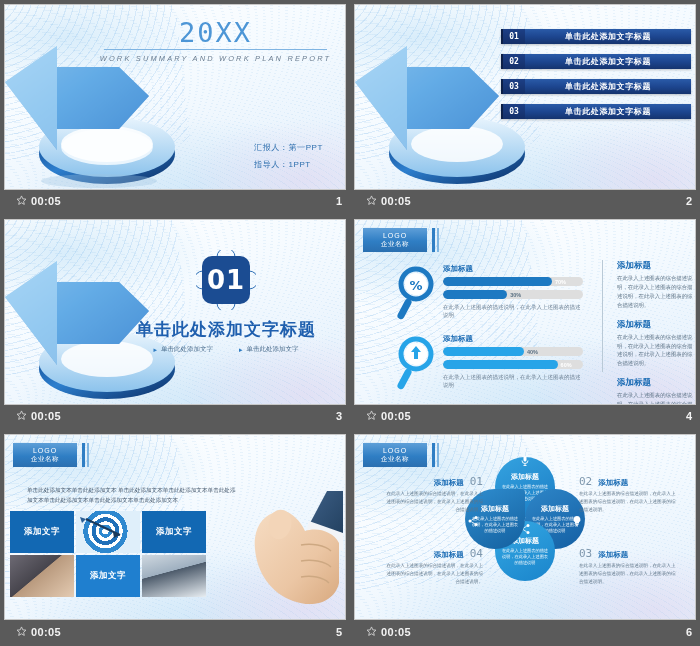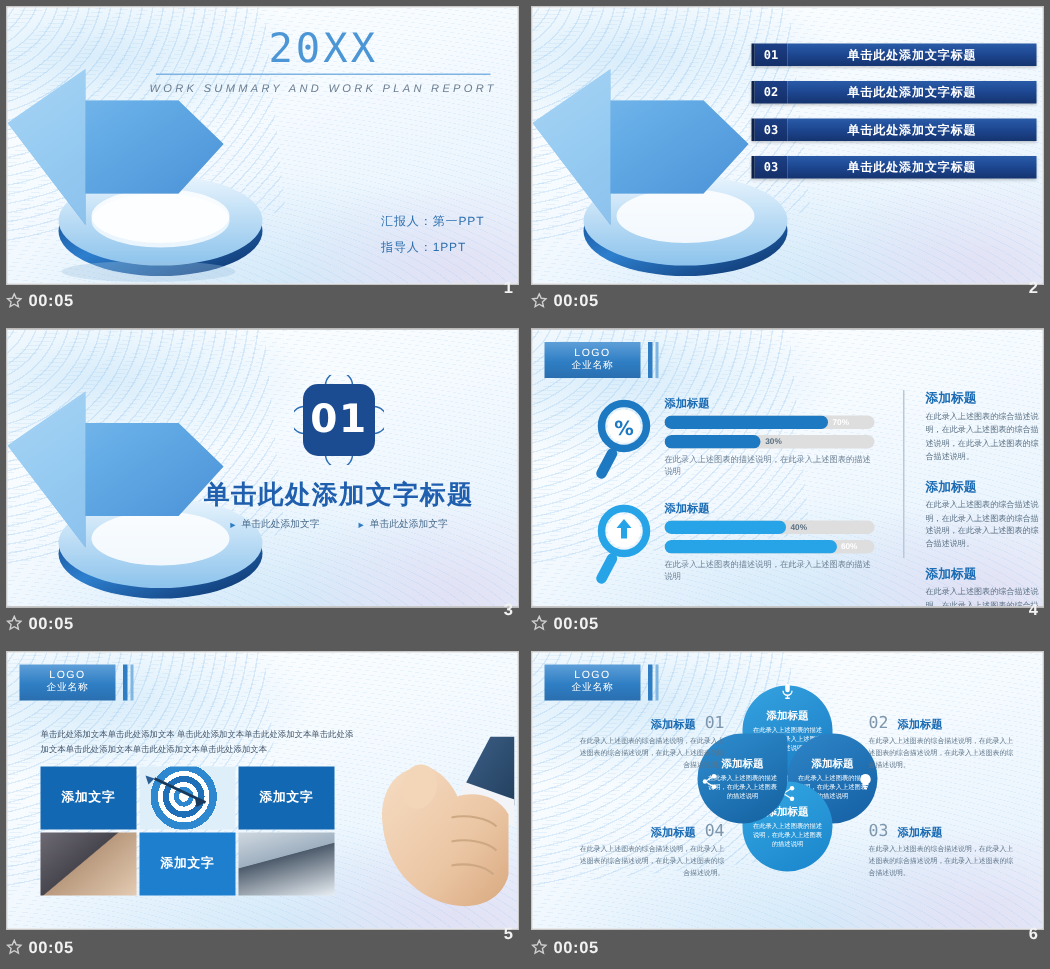--- a/index.html
+++ b/index.html
@@ -54,22 +54,22 @@
     transform: rotate(-6deg);
     pointer-events:none;
   }
 
   
   .art { position:absolute; left:-6px; bottom:-10px; width:200px; height:165px; }
   .art svg { width:100%; height:100%; display:block; }
 
   
   .footer {
-    position:absolute; left:0; right:0; bottom:0; height:29px;
-    display:flex; justify-content:space-between;
+    position:absolute; left:12px; right:0; bottom:0; height:29px;
+    display:flex; align-items:center; justify-content:space-between;
     padding: 0 8px 0 4px;
     color:#f2f2f2;
   }
   .timer { display:flex; align-items:center; gap:4px; font-size:11px; font-weight:bold; letter-spacing:.4px; }
   .star-icon { width:11px; height:11px; display:block; opacity:.9; }
   .pagenum { font-size:11px; font-weight:bold; }
 
   
   .s1-title-wrap { position:absolute; right:12px; top:14px; width:235px; text-align:center; }
   .s1-year {
@@ -152,21 +152,21 @@
   .s4-note { font-size:5.5px; color:#6b7f92; line-height:1.5; margin-top:2px; }
   .s4-div { position:absolute; left:247px; top:40px; width:1px; height:112px; background:#b9c9d6; }
   .s4-right { position:absolute; left:262px; top:40px; width:78px; }
   .s4-sec { margin-bottom:9px; }
   .s4-sec h4 { font-size:8.5px; color:#1c6cb4; font-weight:bold; margin-bottom:2px; }
   .s4-sec p { font-size:5.4px; color:#5d7386; line-height:1.65; }
 
   
   .s5-text { position:absolute; left:22px; top:50px; width:210px; font-size:5.6px; color:#44566a; line-height:1.85; }
   .s5-grid {
-    position:absolute; left:22px; top:76px;
+    position:absolute; left:5px; top:76px;
     display:grid; grid-template-columns:64px 64px 64px; grid-template-rows:42px 42px; gap:2px;
   }
   .s5-tile { position:relative; display:flex; align-items:center; justify-content:center; overflow:hidden; }
   .s5-tile.blue   { background:#1268b3; }
   .s5-tile.blue2  { background:#1f7fcf; }
   .s5-tile span { color:#fff; font-size:8.5px; font-weight:bold; letter-spacing:.5px; position:relative; z-index:2; }
   .ph-target { background:radial-gradient(circle at 46% 48%, #ffffff 0 8%, #2e88cf 8% 16%, #ffffff 16% 24%, #1f6fb8 24% 34%, #ffffff 34% 42%, #2e88cf 42% 54%, #dfeffa 54% 100%); }
   .ph-pen    { background:linear-gradient(140deg,#6d6a74 0%,#47454d 45%,#b99a7e 46%,#e4cbb2 100%); }
   .ph-meet   { background:linear-gradient(165deg,#cfd8e0 0%,#9fb0c0 40%,#4d5b6b 41%,#e8eef3 100%); }
   .s5-thumb { position:absolute; right:2px; bottom:6px; width:112px; height:122px; }

